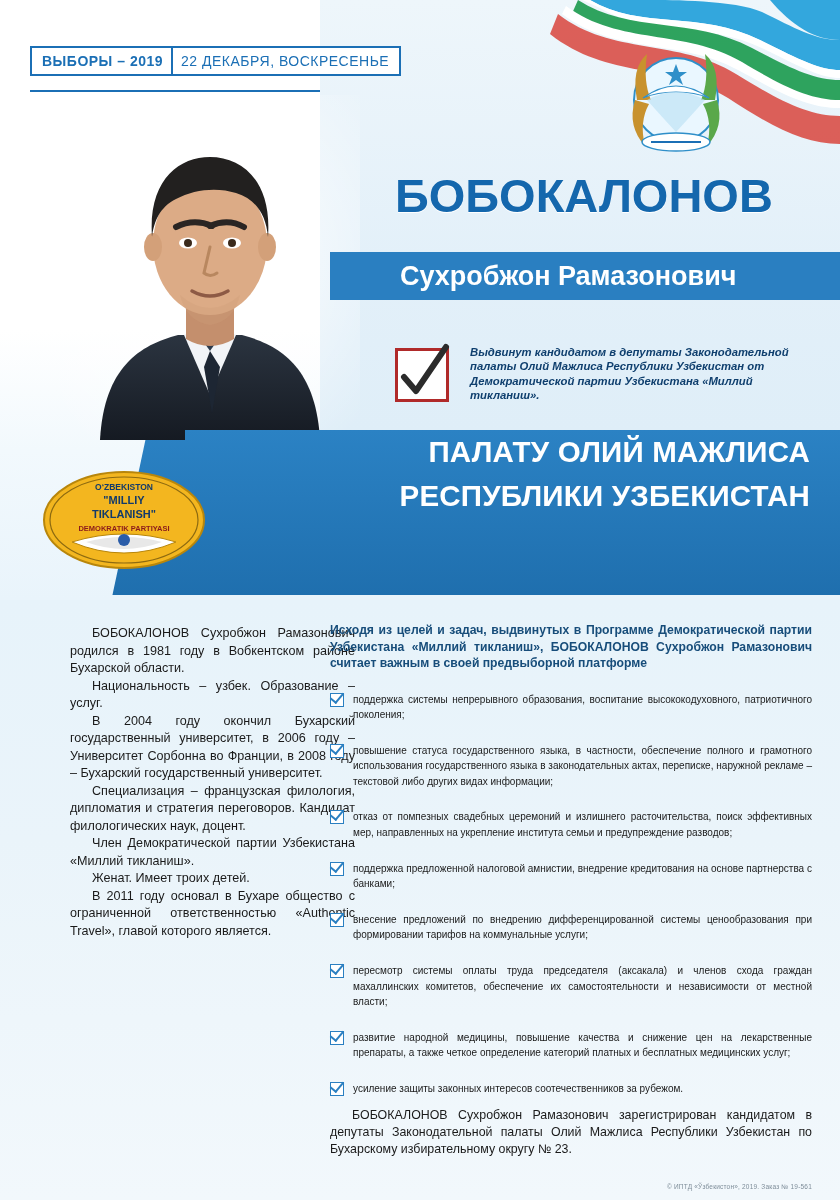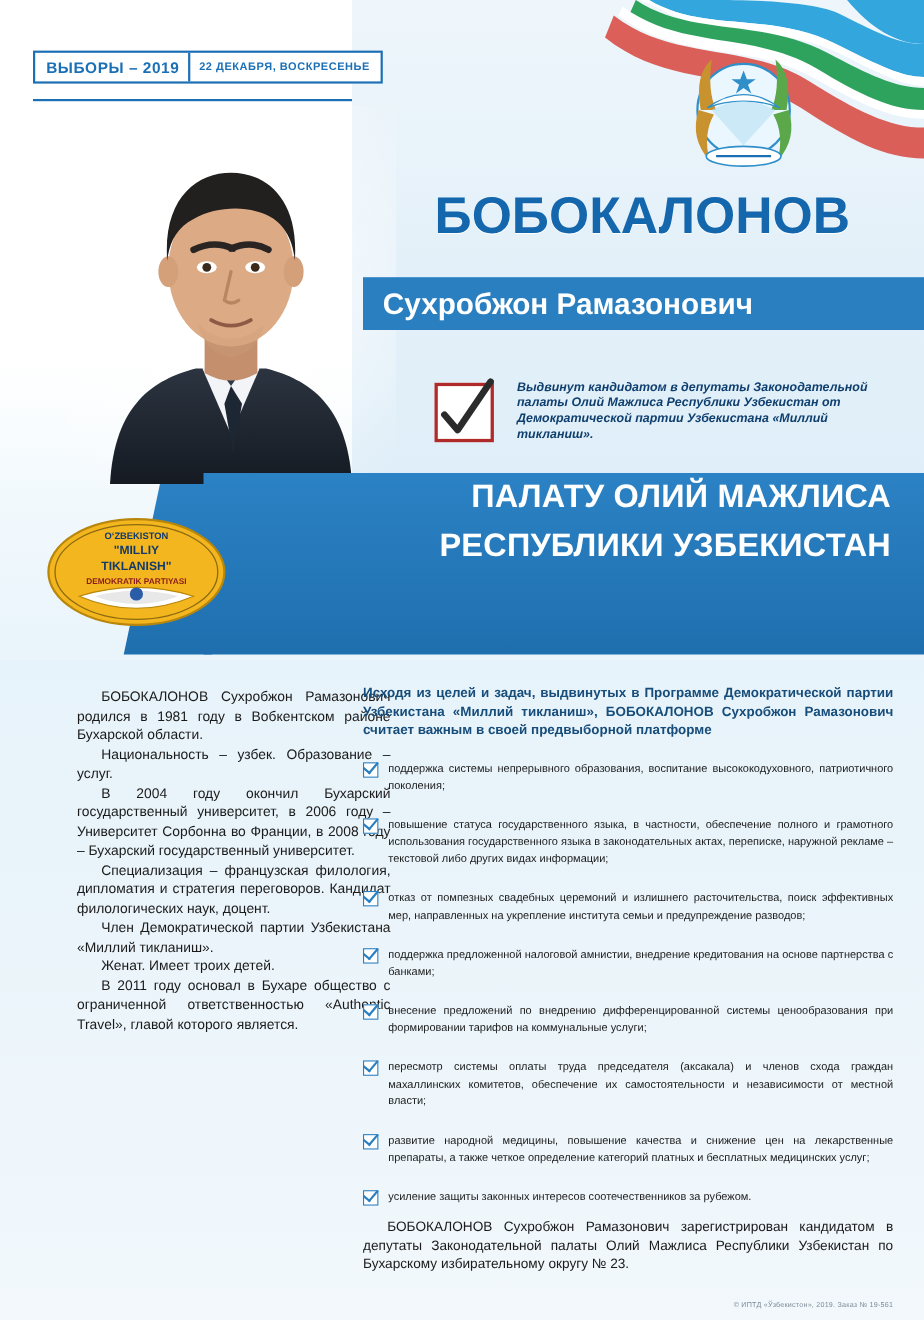--- a/index.html
+++ b/index.html
@@ -38,21 +38,21 @@
     background: #ffffff;
     z-index: 8;
   }
   .date-banner .part1 {
     color: #1b6fb5; font-weight: bold; font-size: 14px;
     letter-spacing: .5px; padding: 6px 8px 6px 10px;
     display: flex; align-items: center;
   }
   .date-banner .sep { width: 2px; background: #1b6fb5; }
   .date-banner .part2 {
-    color: #1b6fb5; font-weight: bold; font-size: 10px;
+    color: #1b6fb5; font-weight: normal; font-size: 14px;
     letter-spacing: .5px; padding: 6px 10px 6px 8px;
     display: flex; align-items: center;
   }
   .date-line {
     position: absolute; left: 30px; top: 90px; width: 290px; height: 2px;
     background: #1b6fb5; z-index: 8;
   }
 
   
   .ribbon { position: absolute; right: 0; top: 0; width: 370px; height: 200px; z-index: 3;}
@@ -73,21 +73,21 @@
     text-shadow: 0 1px 0 #ffffff;
   }
   
   .name-band {
     position: absolute; left: 330px; top: 252px; width: 510px; height: 48px;
     background: #2a7fc1;
     z-index: 7;
   }
   .name-band .nb-text {
     color: #ffffff; font-size: 27px; font-weight: bold;
-    line-height: 48px; padding-left: 18px; white-space: nowrap;
+    line-height: 48px; padding-left: 30px; white-space: nowrap; margin-left: 40px;
   }
 
   
   .nomination {
     position: absolute; left: 470px; top: 345px; width: 340px; z-index: 7;
     font-size: 11.3px; line-height: 14.3px; color: #0f3f6e;
     font-weight: bold; font-style: italic;
   }
   .tickbox {
     position: absolute; left: 395px; top: 348px; width: 54px; height: 54px;

